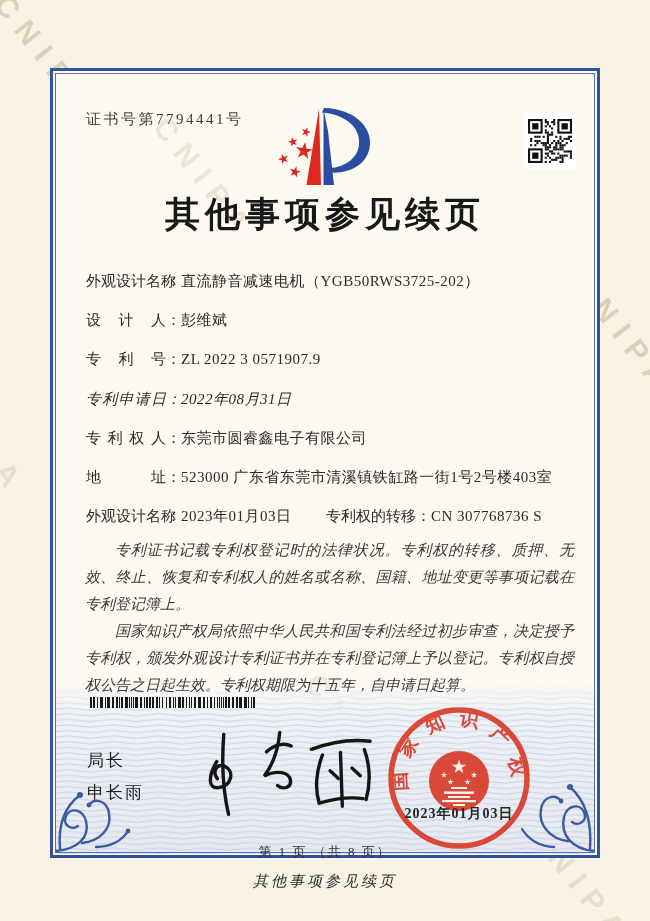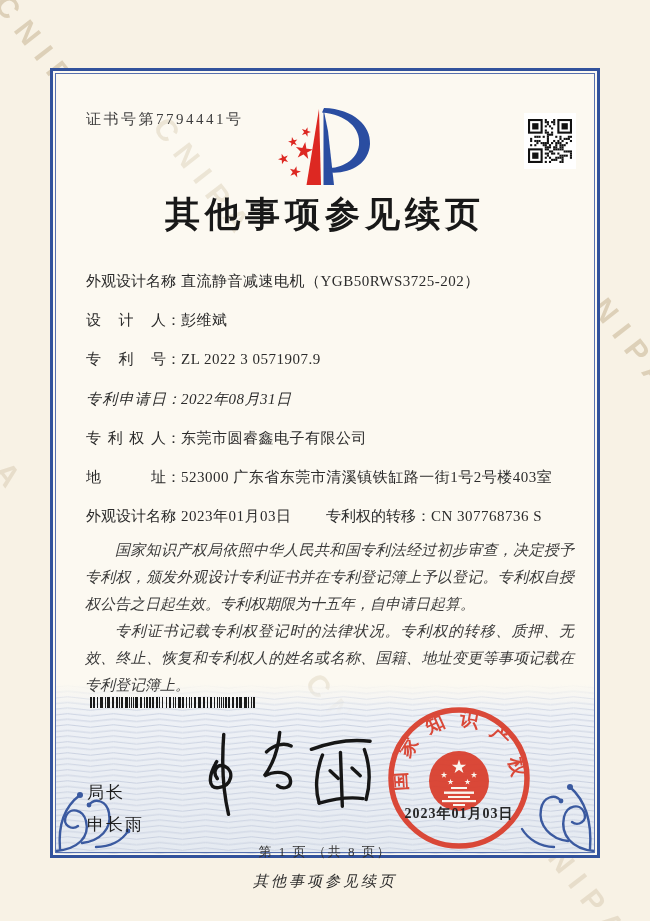--- a/index.html
+++ b/index.html
@@ -32,21 +32,21 @@
   .fcolon{display:inline-block;}
   .fvalue{letter-spacing:.5px;}
   .grant2{position:absolute;left:240px;top:0;white-space:nowrap;}
   .paras{position:absolute;left:32px;top:466px;width:489px;font-size:15px;line-height:27px;
          font-style:italic;color:#3a3a3a;text-align:justify;z-index:6;}
   .paras p{margin:0;text-indent:2em;}
   .barcode{position:absolute;left:37px;top:626px;width:168px;height:11px;display:flex;z-index:6;}
   .barcode .bar{background:#1a1a1a;height:100%;}
   .director{position:absolute;left:34px;top:674px;z-index:6;
             font-family:"Liberation Sans","DejaVu Sans",sans-serif;font-size:17px;color:#1e1e1e;
-            letter-spacing:2px;line-height:32px;margin-top:32px;}
+            letter-spacing:2px;line-height:32px;}
   .signature{position:absolute;left:140px;top:648px;z-index:7;}
   .seal{position:absolute;left:330px;top:634px;z-index:7;}
   .sealdate{position:absolute;left:330px;top:734px;width:152px;text-align:center;font-size:14px;
             font-weight:bold;color:#262626;letter-spacing:1px;z-index:8;}
   .pageinfo{position:absolute;left:0;right:0;top:772px;text-align:center;font-size:13px;
             letter-spacing:2px;color:#333;z-index:6;}
   .note{position:absolute;left:0;right:0;top:872px;text-align:center;font-size:15px;font-style:italic;
         letter-spacing:3px;color:#2e2e2e;z-index:2;}
 </style>
 </head>
@@ -270,22 +270,22 @@
     </div>
     <div class="frow" style="top:397px;">
       <span class="flabel">地址</span><span class="fcolon">：</span><span class="fvalue">523000 广东省东莞市清溪镇铁缸路一街1号2号楼403室</span>
     </div>
     <div class="frow" style="top:436px;">
       <span class="flabel">外观设计名称</span><span class="fcolon">：</span><span class="fvalue">2023年01月03日</span>
       <span class="grant2"><span>专利权的转移</span><span>：</span><span class="fvalue">CN 307768736 S</span></span>
     </div>
 
     <div class="paras">
+      <p>专利证书记载专利权登记时的法律状况。专利权的转移、质押、无效、终止、恢复和专利权人的姓名或名称、国籍、地址变更等事项记载在专利登记簿上。</p>
       <p>国家知识产权局依照中华人民共和国专利法经过初步审查，决定授予专利权，颁发外观设计专利证书并在专利登记簿上予以登记。专利权自授权公告之日起生效。专利权期限为十五年，自申请日起算。</p>
-      <p>专利证书记载专利权登记时的法律状况。专利权的转移、质押、无效、终止、恢复和专利权人的姓名或名称、国籍、地址变更等事项记载在专利登记簿上。</p>
     </div>
 
     <div class="barcode" id="barcode">
         <div class="bar" style="width: 2px; margin-right: 1px;"></div>
         <div class="bar" style="width: 2px; margin-right: 2px;"></div>
         <div class="bar" style="width: 1px; margin-right: 2px;"></div>
         <div class="bar" style="width: 3px; margin-right: 2px;"></div>
         <div class="bar" style="width: 1px; margin-right: 1px;"></div>
         <div class="bar" style="width: 3px; margin-right: 2px;"></div>
         <div class="bar" style="width: 2px; margin-right: 2px;"></div>

